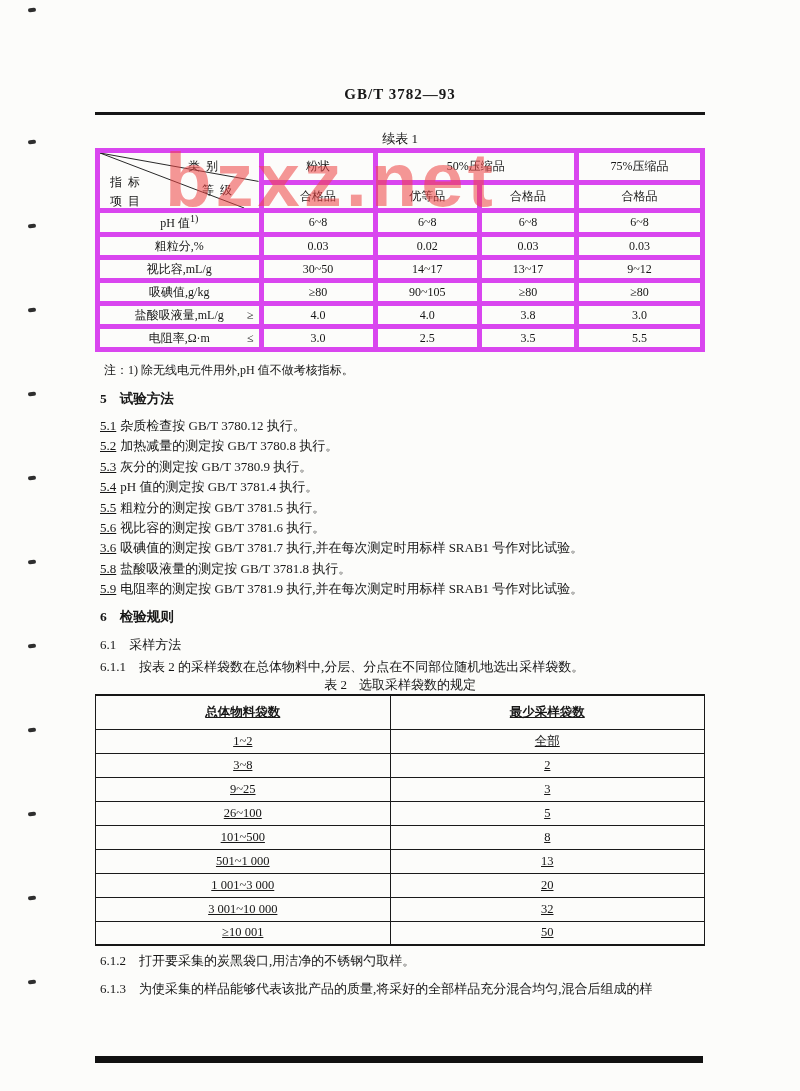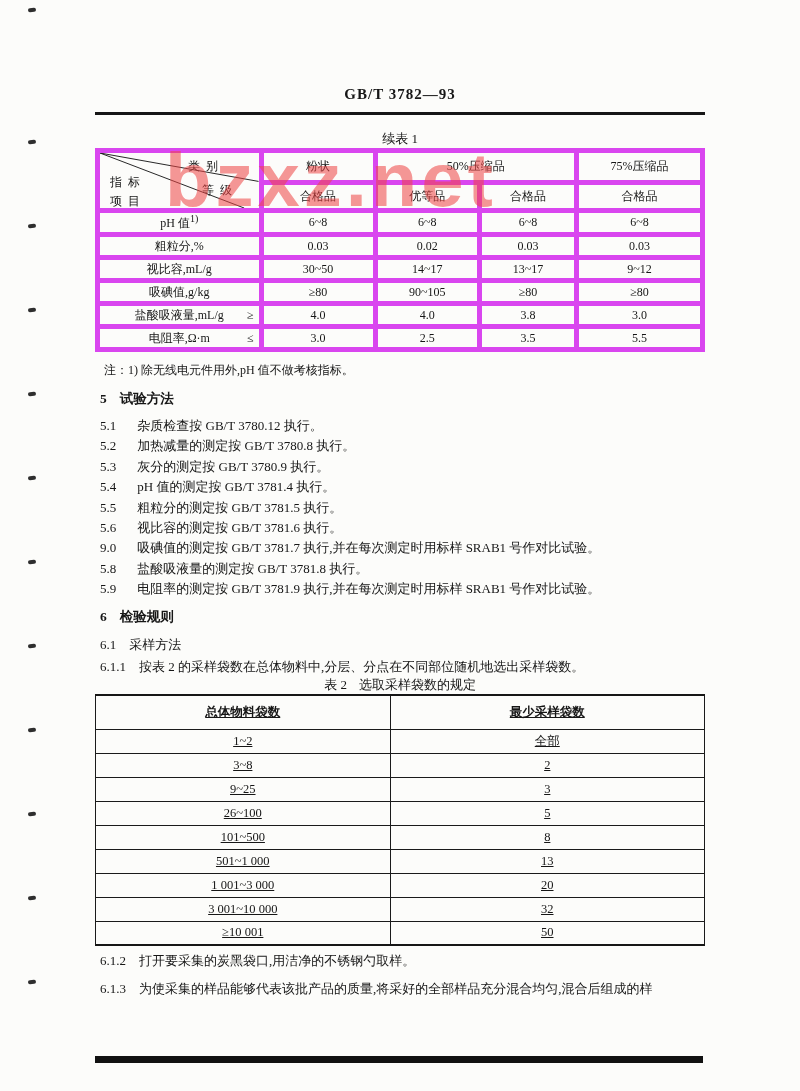--- a/index.html
+++ b/index.html
@@ -48,21 +48,21 @@
   .rowlabel .sym { position: absolute; right: 5px; top: 50%; transform: translateY(-50%); }
 
   .note { position: absolute; left: 104px; top: 362px; font-size: 12px; }
 
   
   .heading { position: absolute; left: 100px; font-size: 13.5px; font-weight: bold; }
   .heading .num, .clause .num { display: inline-block; margin-right: 13px; }
   .clause { position: absolute; left: 100px; font-size: 13px; width: 620px; }
   .items { position: absolute; left: 100px; top: 417px; font-size: 13px; width: 620px; }
   .items .item { height: 20.4px; }
-  .items .num { display: inline-block; margin-right: 21px; }
+  .items .num { display: inline-block; margin-right: 4px; text-decoration: underline; }
 
   .cap2 { position: absolute; top: 676px; left: 0; width: 100%; text-align: center; font-size: 13px; }
   .cap2 .num { margin-right: 12px; }
 
   
   table.t2 {
     position: absolute; left: 95px; top: 694px; width: 610px;
     border-collapse: collapse; font-size: 12.5px; text-align: center;
     border: 1px solid #1a1a1a; border-top: 2px solid #161616; border-bottom: 2px solid #161616; text-decoration: underline;
   }
@@ -180,21 +180,21 @@
   <div class="heading" style="top:390px">
     <span class="num">5</span><span>试验方法</span>
   </div>
   <div class="items">
     <div class="item"><span class="num">5.1</span><span>杂质检查按 GB/T 3780.12 执行。</span></div>
     <div class="item"><span class="num">5.2</span><span>加热减量的测定按 GB/T 3780.8 执行。</span></div>
     <div class="item"><span class="num">5.3</span><span>灰分的测定按 GB/T 3780.9 执行。</span></div>
     <div class="item"><span class="num">5.4</span><span>pH 值的测定按 GB/T 3781.4 执行。</span></div>
     <div class="item"><span class="num">5.5</span><span>粗粒分的测定按 GB/T 3781.5 执行。</span></div>
     <div class="item"><span class="num">5.6</span><span>视比容的测定按 GB/T 3781.6 执行。</span></div>
-    <div class="item"><span class="num">9.0</span><span>吸碘值的测定按 GB/T 3781.7 执行,并在每次测定时用标样 SRAB1 号作对比试验。</span></div>
+    <div class="item"><span class="num">3.6</span><span>吸碘值的测定按 GB/T 3781.7 执行,并在每次测定时用标样 SRAB1 号作对比试验。</span></div>
     <div class="item"><span class="num">5.8</span><span>盐酸吸液量的测定按 GB/T 3781.8 执行。</span></div>
     <div class="item"><span class="num">5.9</span><span>电阻率的测定按 GB/T 3781.9 执行,并在每次测定时用标样 SRAB1 号作对比试验。</span></div>
   </div>
 
   <div class="heading" style="top:608px">
     <span class="num">6</span><span>检验规则</span>
   </div>
   <div class="clause" style="top:636px">
     <span class="num">6.1</span><span>采样方法</span>
   </div>

